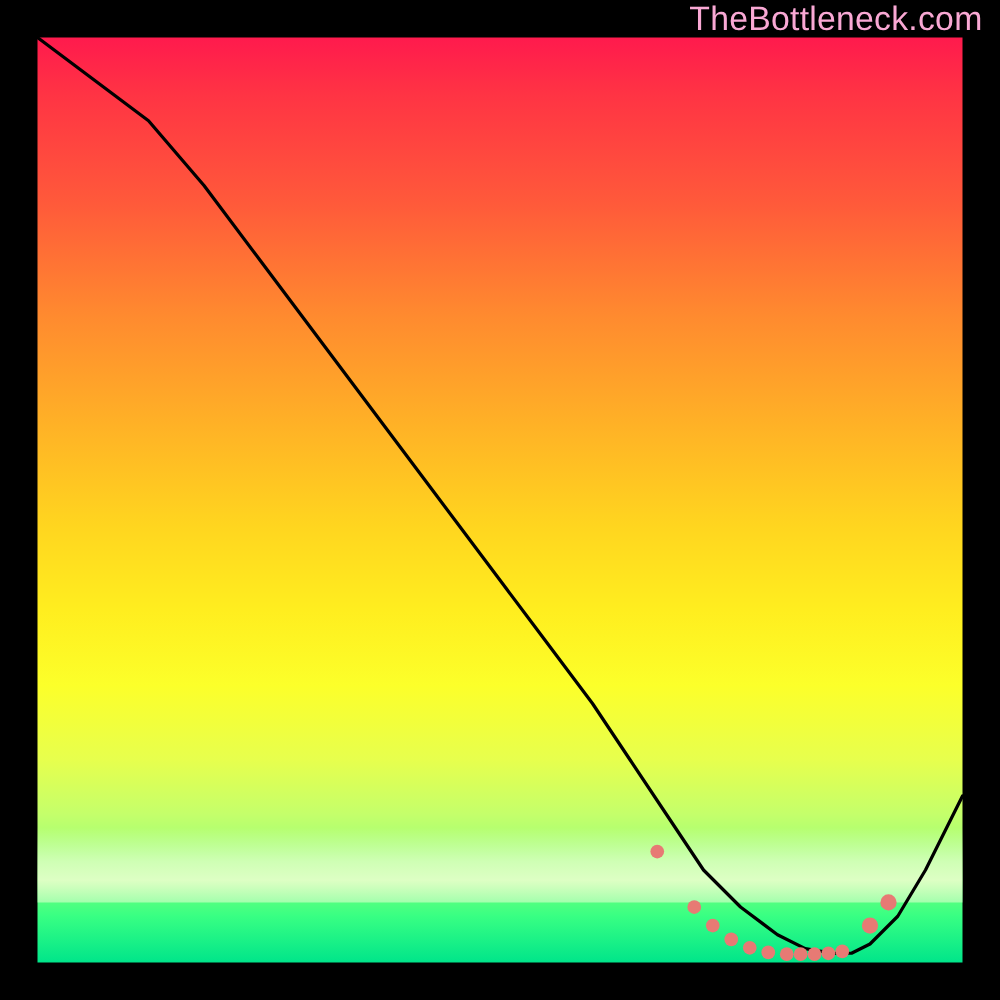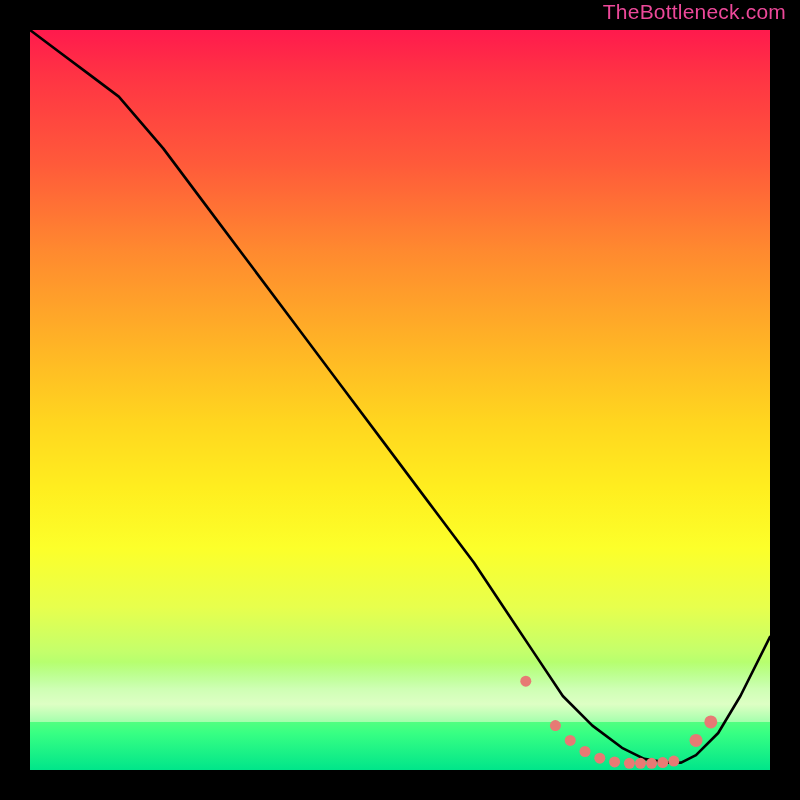--- a/index.html
+++ b/index.html
@@ -54,22 +54,22 @@
       rgba(255,255,230,0.55) 45%,
       rgba(255,255,220,0.75) 70%,
       rgba(230,255,210,0.55) 100%
     );
     pointer-events: none;
   }
   .watermark {
     position: absolute;
     top: 0;
     right: 14px;
-    color: #ec4899;
-    font-size: 21px;
+    color: #f9a8d4;
+    font-size: 27px;
     letter-spacing: 0.2px;
     user-select: none;
   }
   svg.curve {
     position: absolute;
     left: 0;
     top: 0;
     width: 740px;
     height: 740px;
     overflow: visible;

